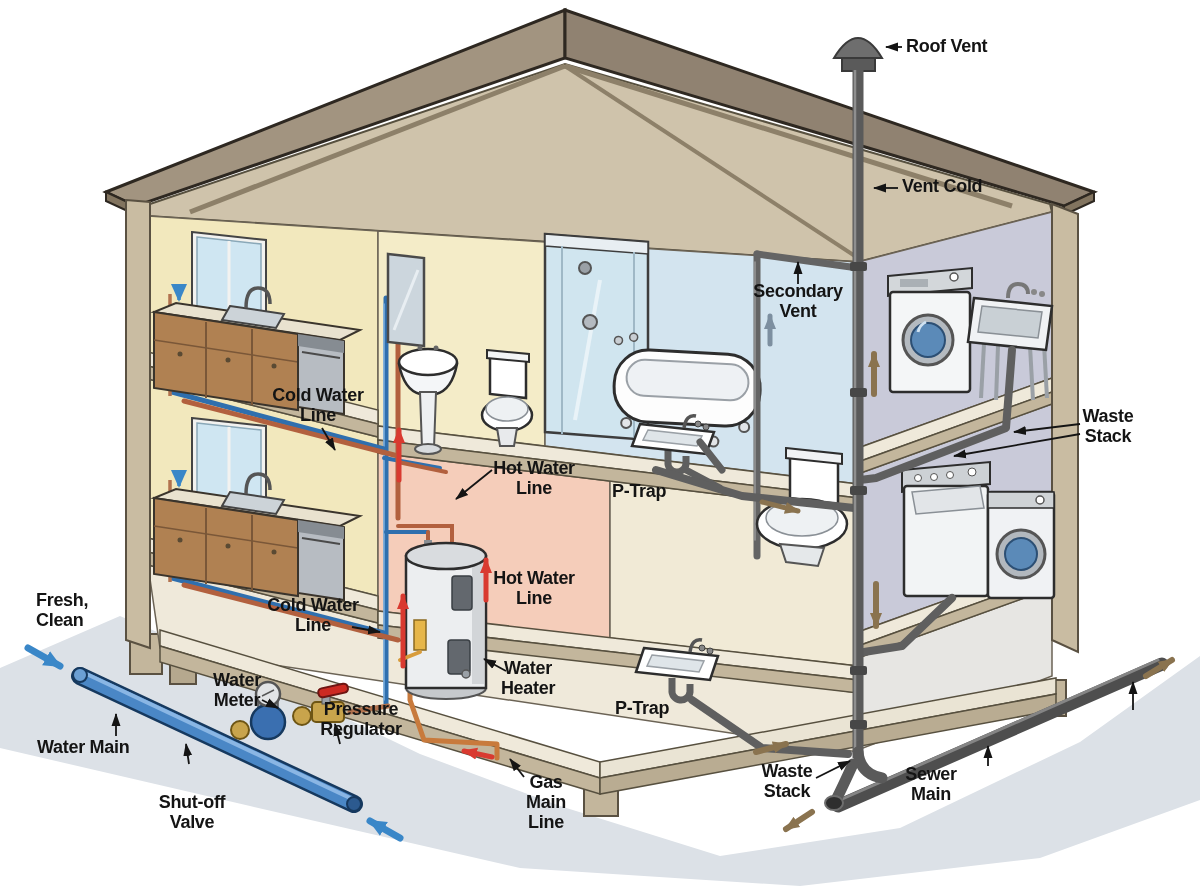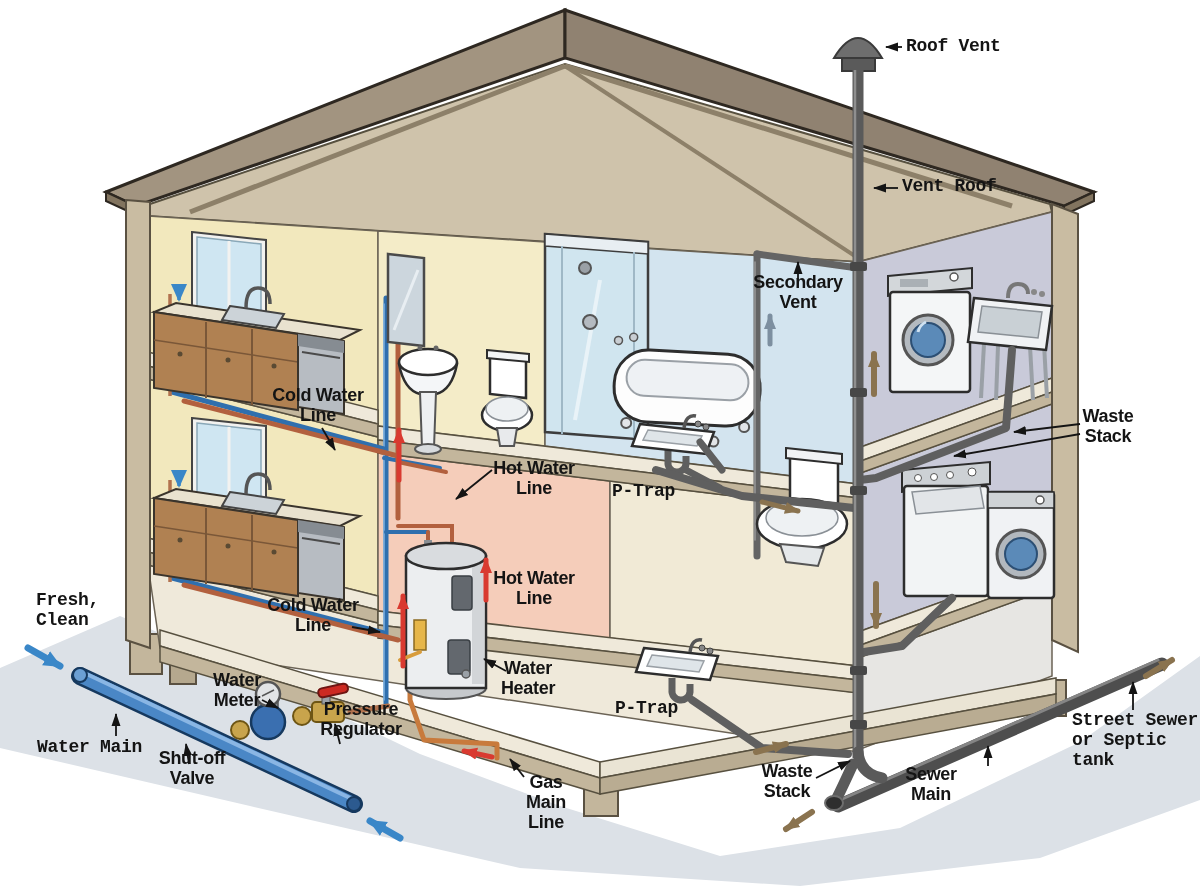--- a/index.html
+++ b/index.html
@@ -6,21 +6,21 @@
   .stage{
     position:relative;width:1200px;height:896px;background:#ffffff;
     overflow:hidden;font-family:"Liberation Sans", sans-serif;
   }
   .stage svg{position:absolute;left:0;top:0;}
   .label{
     position:absolute;font-weight:bold;font-size:18px;line-height:1.12;
     color:#141414;white-space:pre-line;text-align:center;
     letter-spacing:-0.3px;pointer-events:none;
   }
-  .label.l{text-align:left;font-family:Liberation Mono, monospace;}
+  .label.l{text-align:left;}
   .label.c{transform:translateX(-50%);}
 </style>
 </head>
 <body>
 
 <div class="stage">
 <svg width="1200" height="896" viewBox="0 0 1200 896">
   <defs>
     <marker id="ahBlack" markerUnits="userSpaceOnUse" markerWidth="14" markerHeight="12" refX="12" refY="6" orient="auto">
           <path d="M0,1.5 L13,6 L0,10.5 Z" fill="#141414"></path>
@@ -364,48 +364,46 @@
     <line x1="189" y1="764" x2="186" y2="744" marker-end="url(#ahBlack)"></line>
     <line x1="340" y1="744" x2="335" y2="724" marker-end="url(#ahBlack)"></line>
     <line x1="524" y1="777" x2="510" y2="759" marker-end="url(#ahBlack)"></line>
     <line x1="816" y1="778" x2="850" y2="761" marker-end="url(#ahBlack)"></line>
     <line x1="988" y1="766" x2="988" y2="746" marker-end="url(#ahBlack)"></line>
     <line x1="1133" y1="710" x2="1133" y2="682" marker-end="url(#ahBlack)"></line>
   </g>
 </svg>
 
   <div class="label l" style="left:906px;top:36px">Roof Vent</div>
-  <div class="label l" style="left:902px;top:176px">Vent Roof</div>
-  <div class="label c" style="left:798px;top:272px">Secondary
+  <div class="label l" style="left:902px;top:176px">Vent Cold</div>
+  <div class="label c" style="left:798px;top:281px">Secondary
 Vent</div>
   <div class="label c" style="left:1108px;top:406px">Waste
 Stack</div>
   <div class="label c" style="left:318px;top:385px">Cold Water
 Line</div>
   <div class="label c" style="left:534px;top:458px">Hot Water
 Line</div>
   <div class="label l" style="left:612px;top:481px">P-Trap</div>
   <div class="label c" style="left:313px;top:595px">Cold Water
 Line</div>
   <div class="label c" style="left:534px;top:568px">Hot Water
 Line</div>
   <div class="label c" style="left:528px;top:658px">Water
 Heater</div>
   <div class="label l" style="left:36px;top:590px">Fresh,
 Clean</div>
   <div class="label l" style="left:37px;top:737px">Water Main</div>
   <div class="label c" style="left:237px;top:670px">Water
 Meter</div>
-  <div class="label c" style="left:192px;top:748px">Shut-off
+  <div class="label c" style="left:192px;top:792px">Shut-off
 Valve</div>
   <div class="label c" style="left:361px;top:699px">Pressure
 Regulator</div>
   <div class="label c" style="left:546px;top:772px">Gas
 Main
 Line</div>
   <div class="label l" style="left:615px;top:698px">P-Trap</div>
   <div class="label c" style="left:787px;top:761px">Waste
 Stack</div>
   <div class="label c" style="left:931px;top:764px">Sewer
 Main</div>
-  <div class="label l" style="left:1072px;top:710px">Street Sewer
-or Septic tank</div>
 </div>
 
 </body></html>

